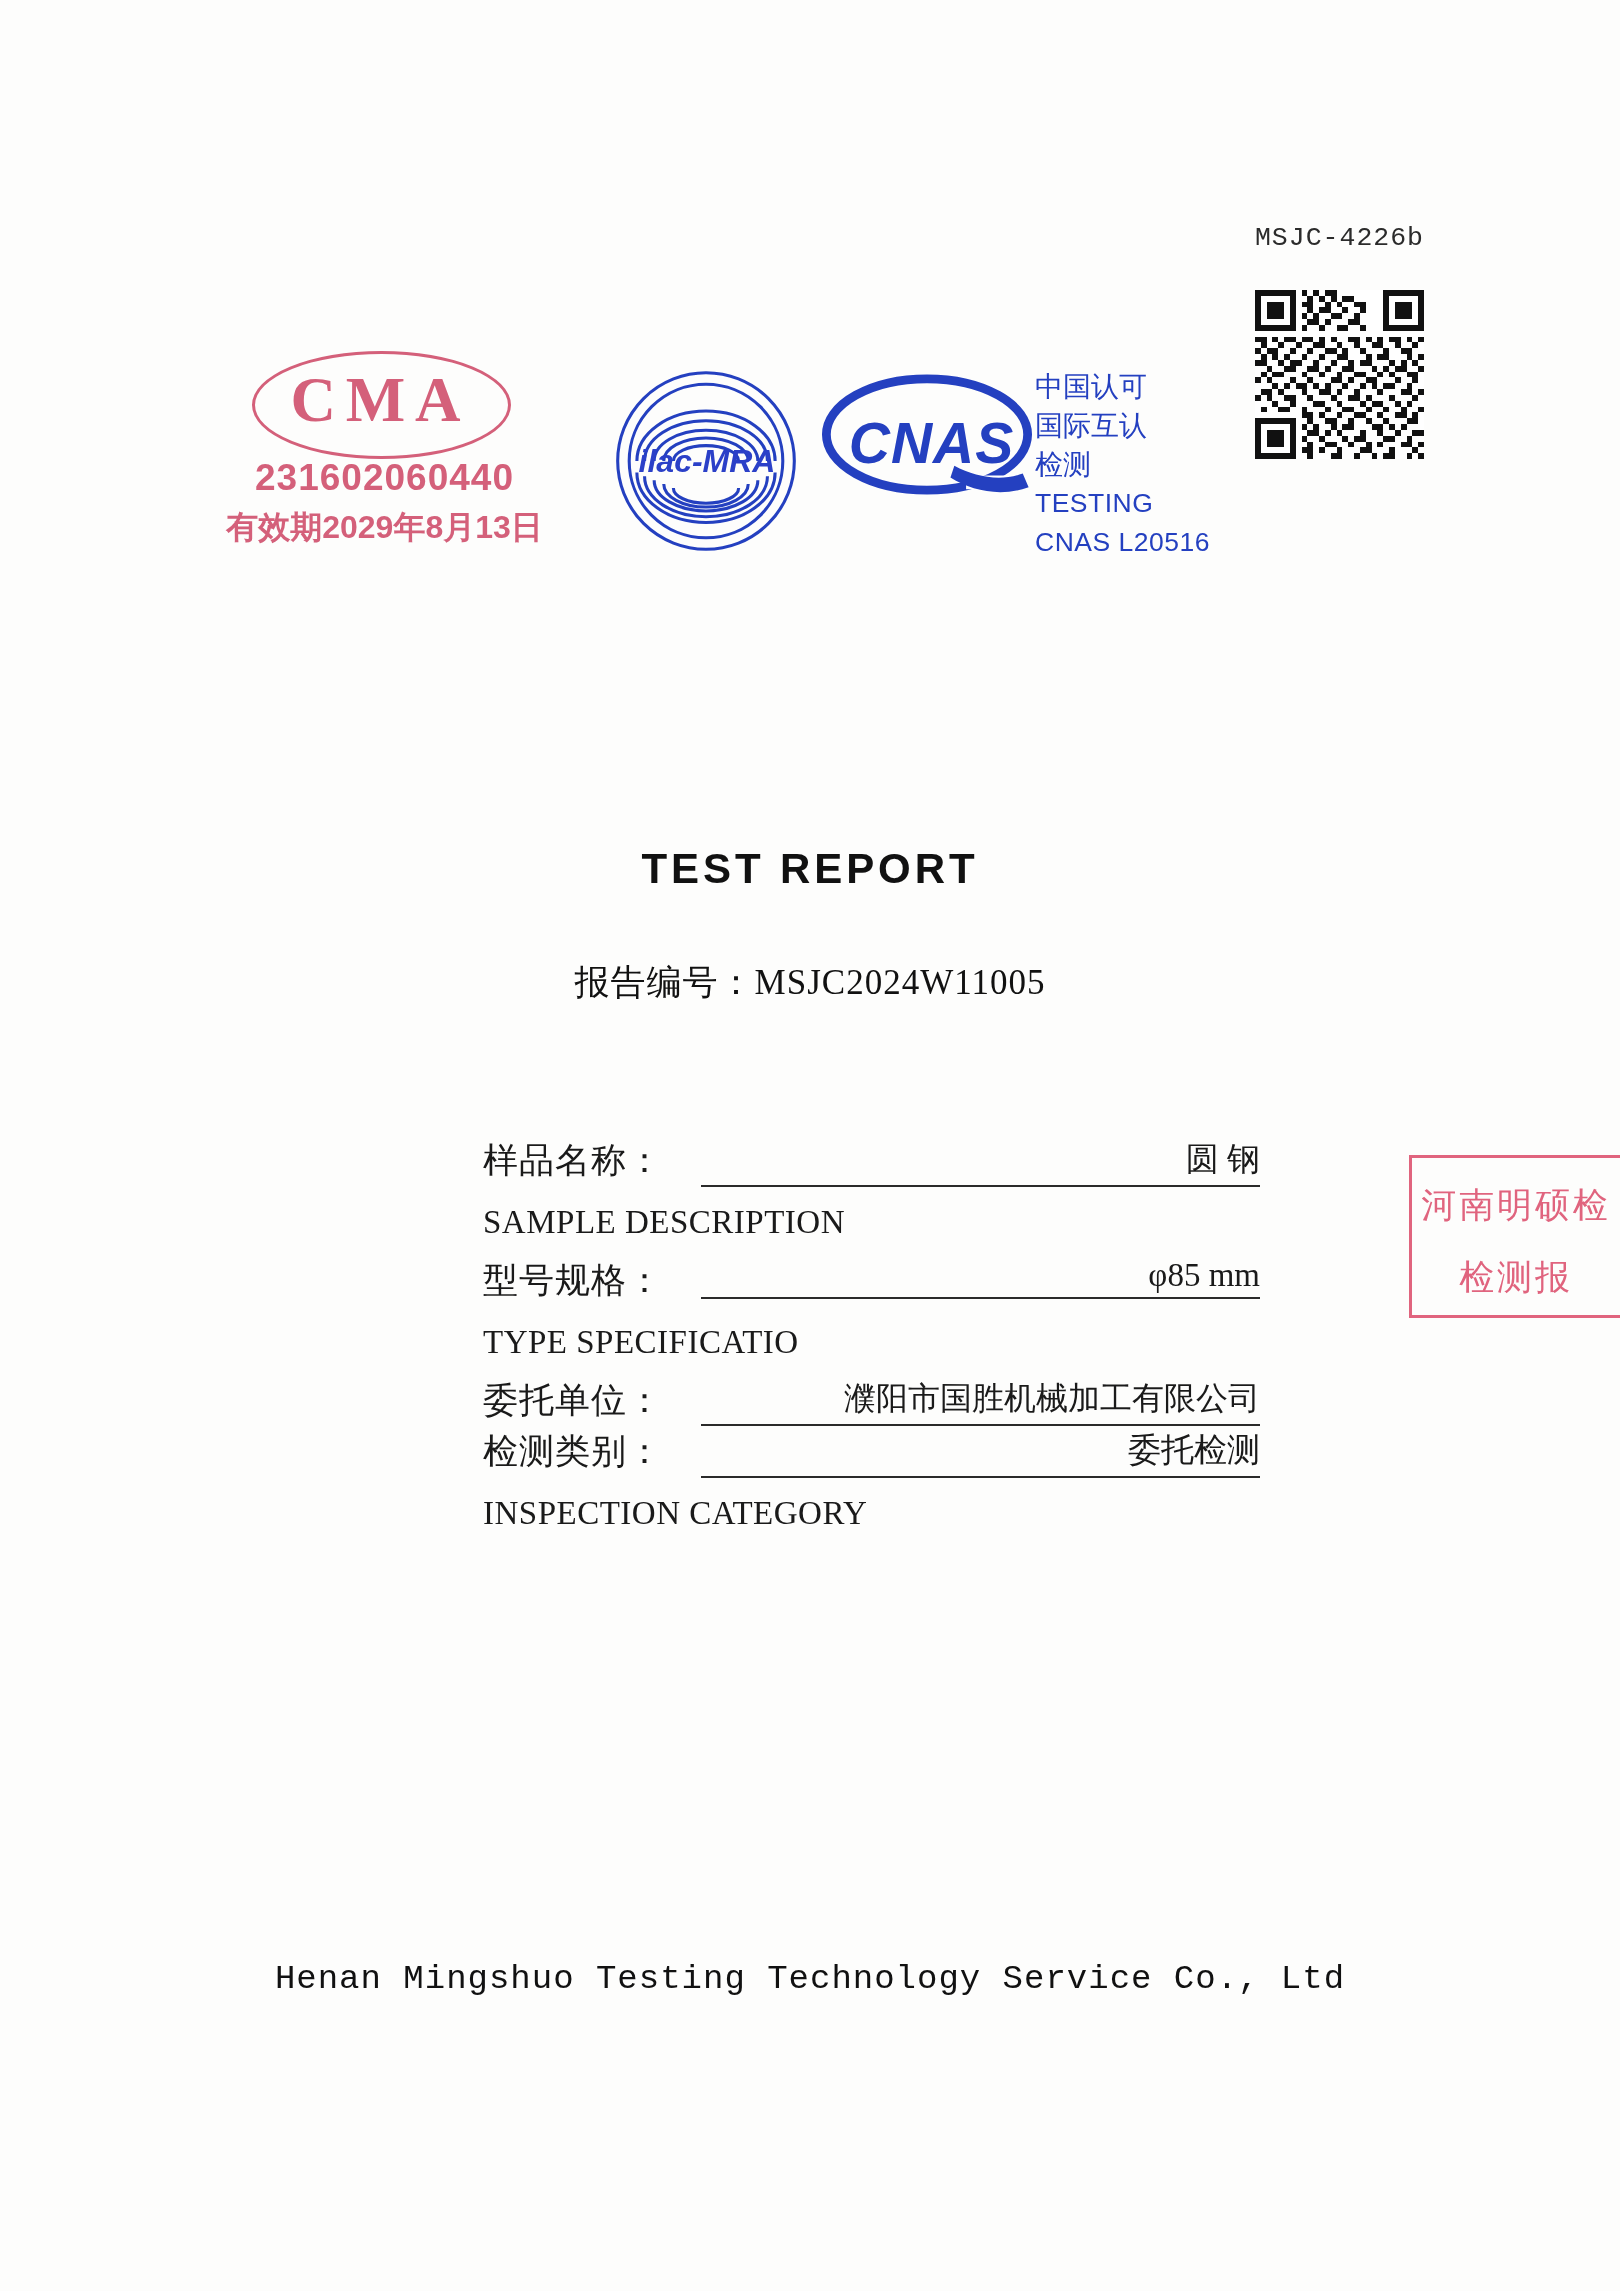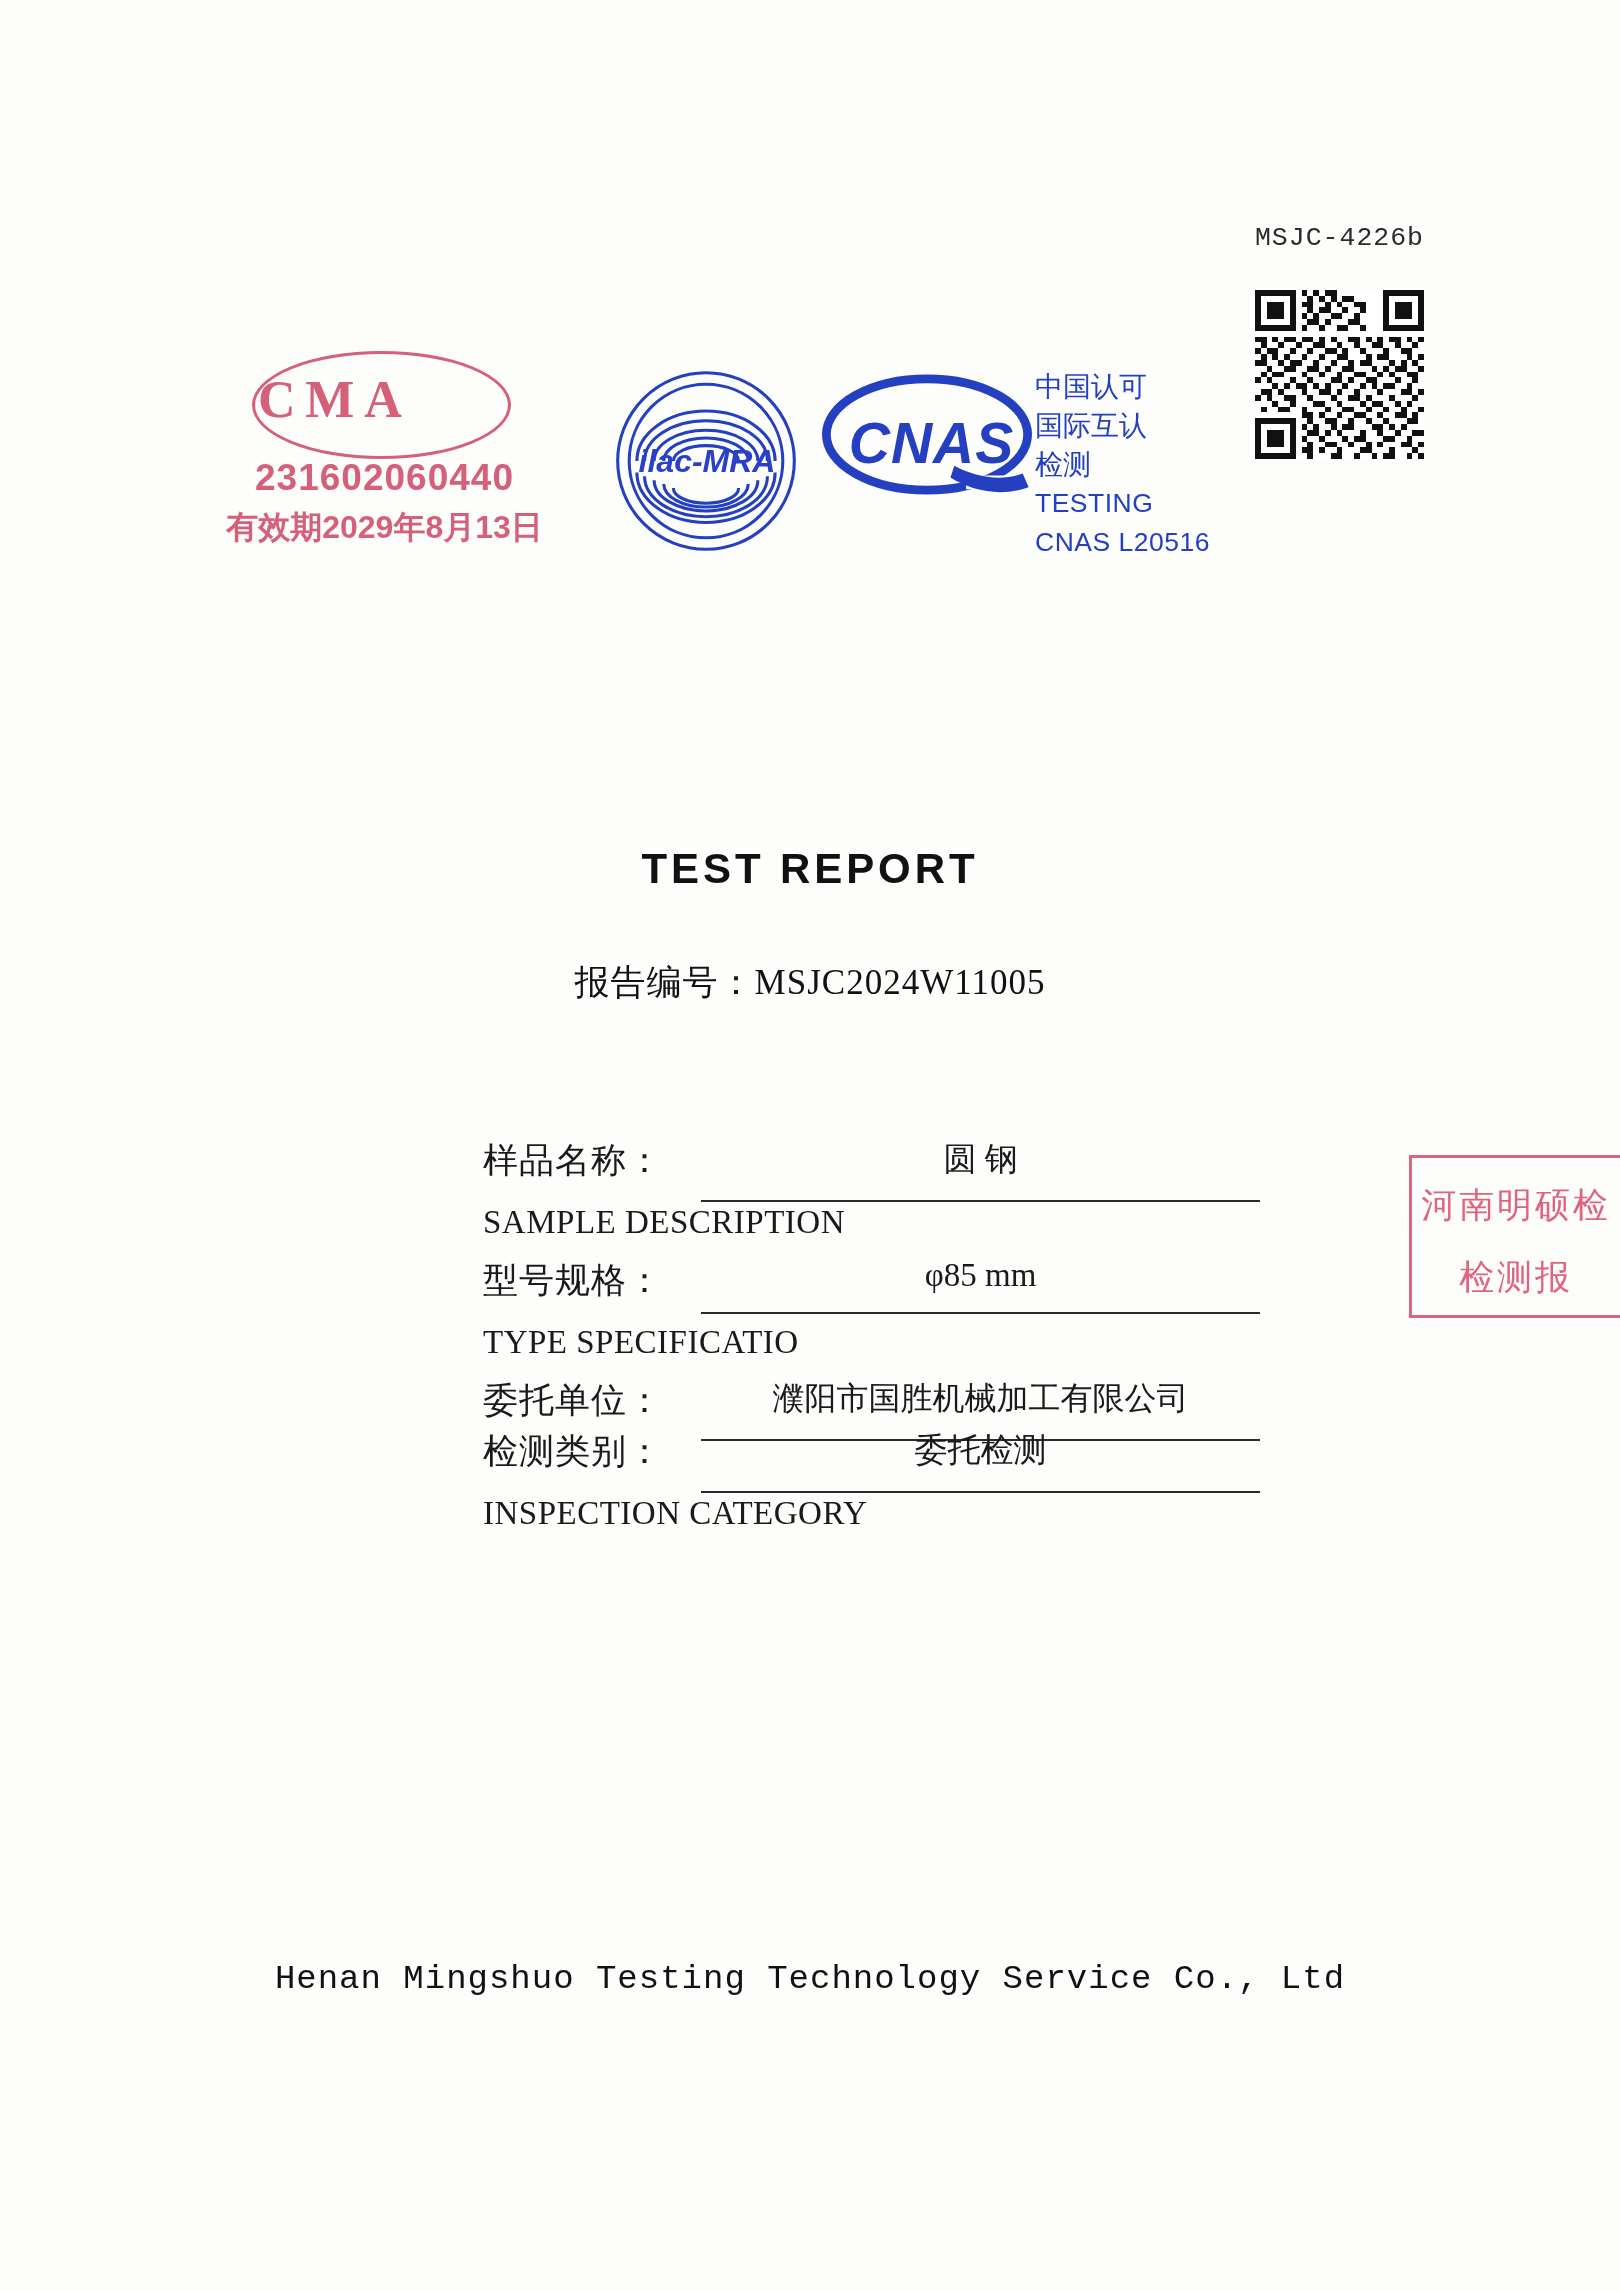--- a/index.html
+++ b/index.html
@@ -59,23 +59,24 @@
     width: 253px;
     height: 102px;
     border: 3.9px solid #d4607a;
     border-radius: 50%/50%;
   }
   .cma-text {
     position: absolute;
     left: 35px;
     top: 7.8px;
     width: 245px;
+    text-align: center;
     font-family: "Liberation Serif", serif;
     font-weight: bold;
-    font-size: 52px;
+    font-size: 63px;
     letter-spacing: 9.8px;
     color: #d4607a;
     line-height: 82px;
   }
   .cma-num {
     position: absolute;
     left: 0px;
     top: 106px;
     width: 323px;
     text-align: center;
@@ -205,24 +206,24 @@
     top: 0;
     font-size: 35px;
     letter-spacing: 1px;
     white-space: nowrap;
   }
   .info-value {
     position: absolute;
     left: 218px;
     top: 0;
     width: 559px;
-    text-align: center;
+    text-align: right;
     font-size: 33px;
     border-bottom: 2px solid #2a2a2a;
-    padding-bottom: 18px;
+    padding-bottom: 3px;
     white-space: nowrap;
   }
   .info-value.wide { font-size: 32px; }
   .info-label-en {
     position: relative;
     font-family: "Liberation Serif", serif;
     font-size: 33px;
     letter-spacing: 0.5px;
     height: 69px;
     line-height: 69px;

